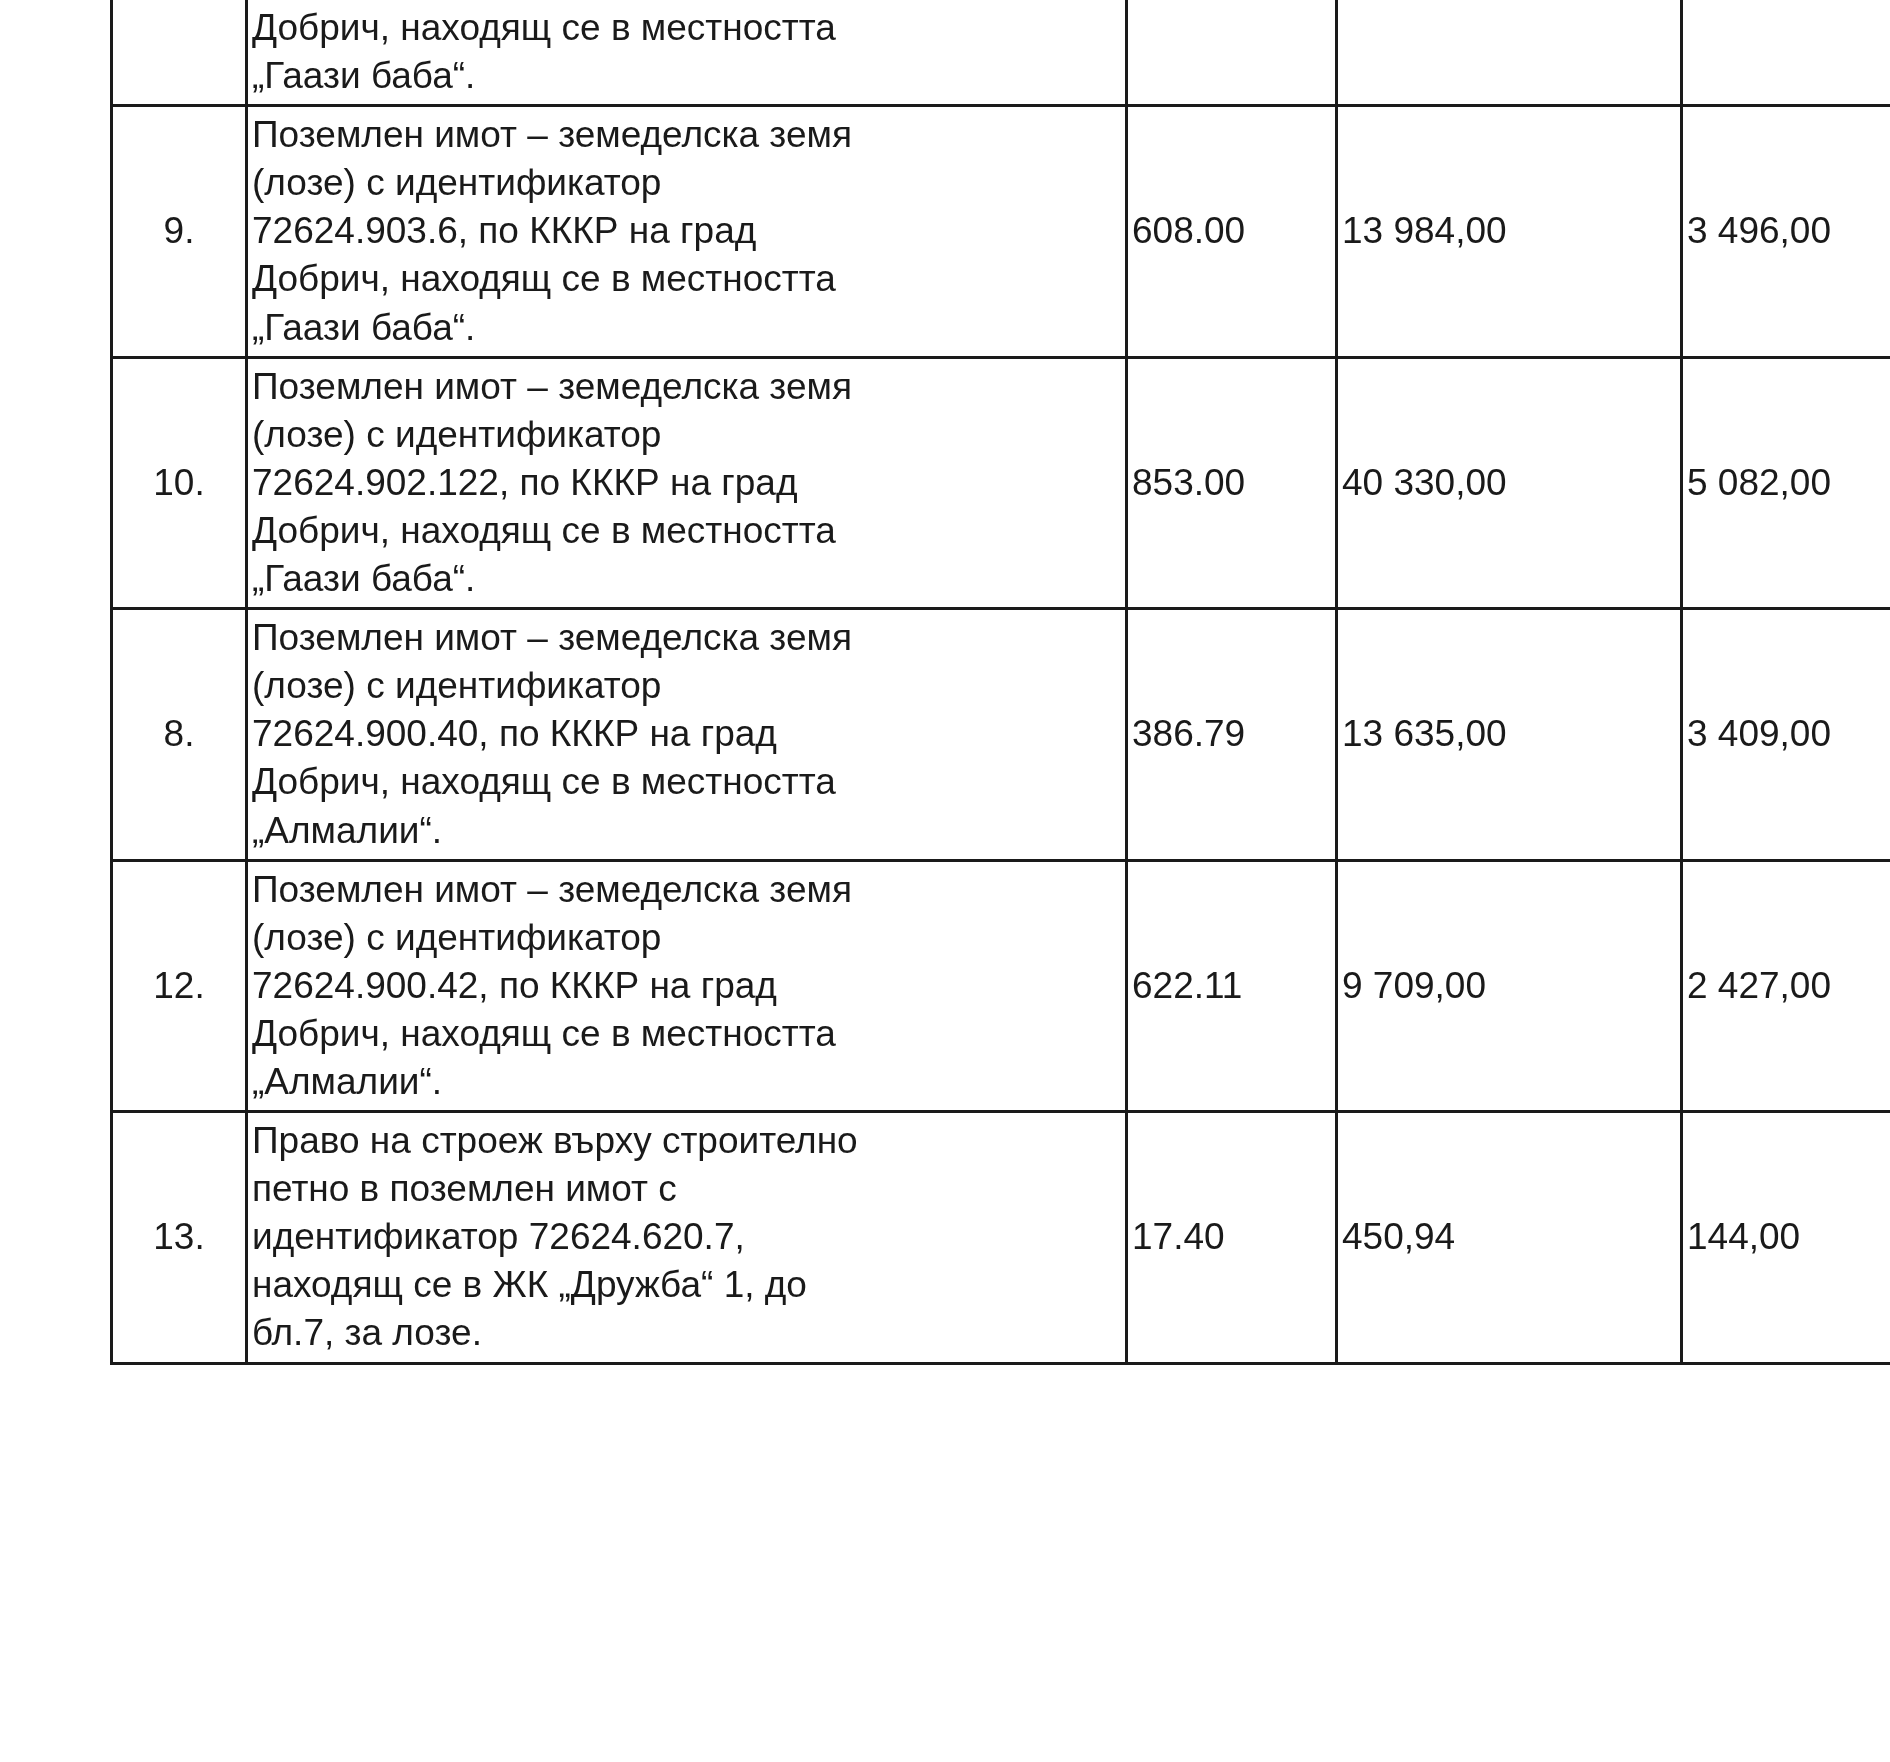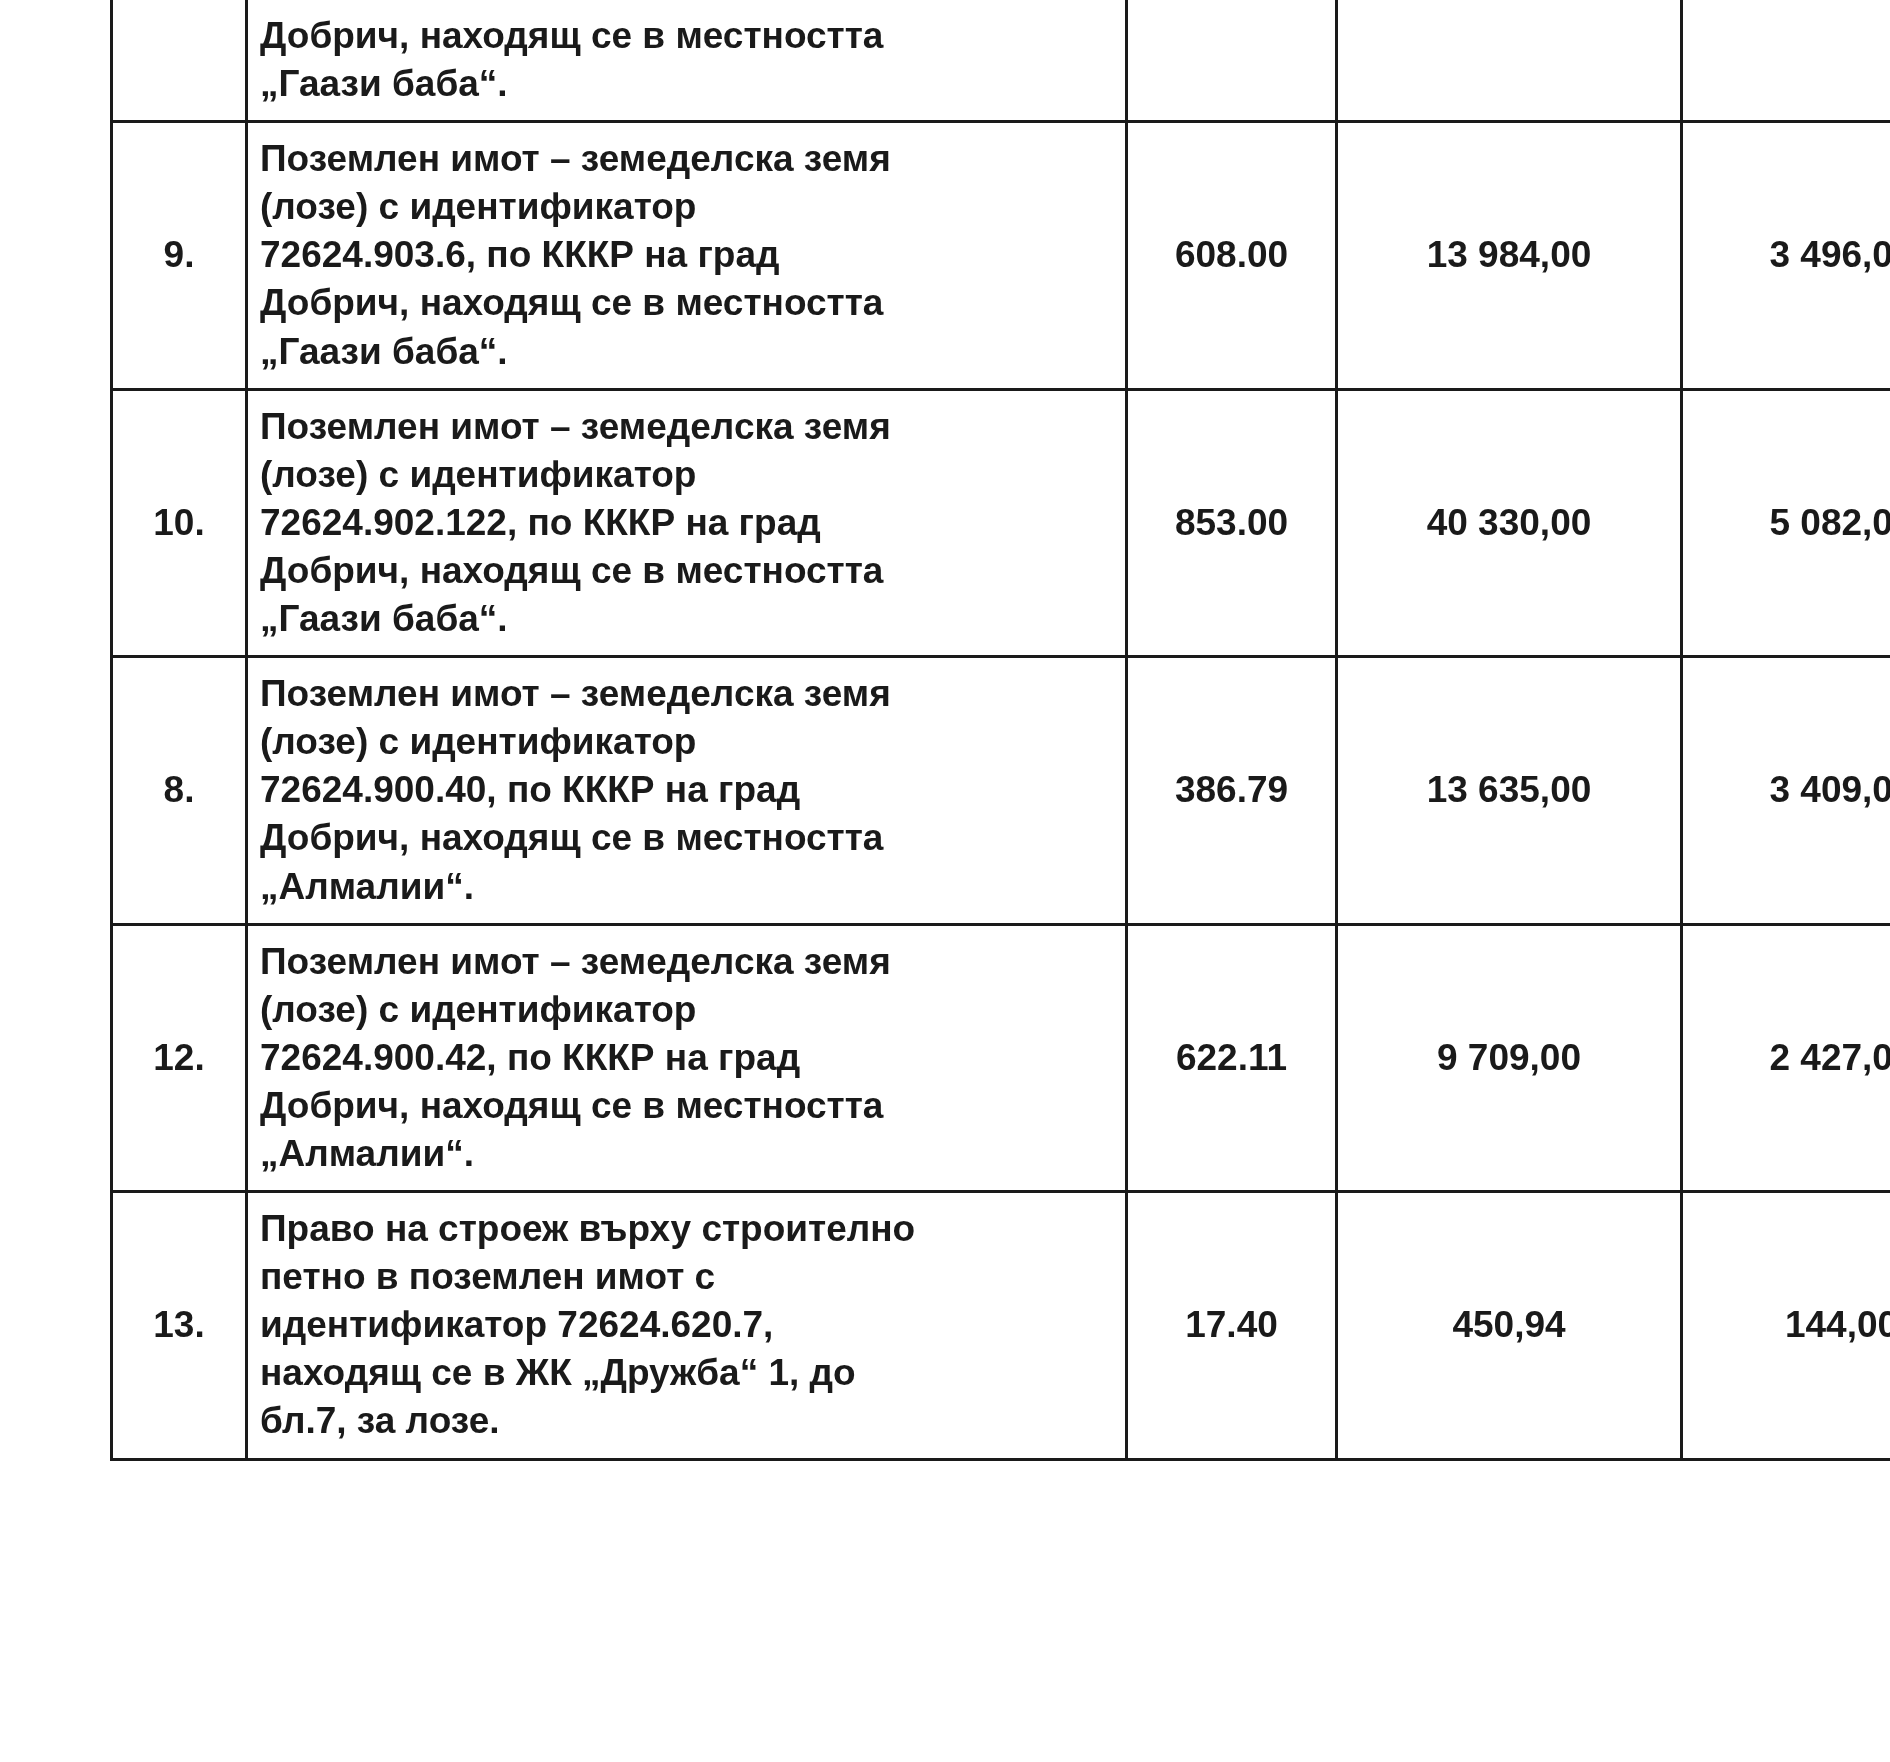--- a/index.html
+++ b/index.html
@@ -27,41 +27,40 @@
     margin-top: 0px;
   }
   table.doc-table col.c-num   { width: 135px; }
   table.doc-table col.c-desc  { width: 880px; }
   table.doc-table col.c-area  { width: 210px; }
   table.doc-table col.c-val1  { width: 345px; }
   table.doc-table col.c-val2  { width: 320px; }
 
   table.doc-table td {
     border: 3px solid #1a1a1a;
-    padding: 12px;
+    padding: 4px;
     vertical-align: middle;
     font-size: 37px;
     line-height: 1.30;
-    font-weight: bold;
   }
   
   tr.continuation td {
     border-top: none;
   }
   
   td.cell-num {
     text-align: center;
     padding: 6px 10px 10px 10px;
   }
   td.cell-desc {
     text-align: left;
     padding: 8px 12px 12px 24px;
   }
   td.cell-area, td.cell-val {
-    text-align: center;
+    text-align: left;
     padding: 6px 14px 10px 14px;
   }
   .desc-text {
     display: block;
     white-space: pre-line;
   }
 </style>
 </head>
 <body>
 

